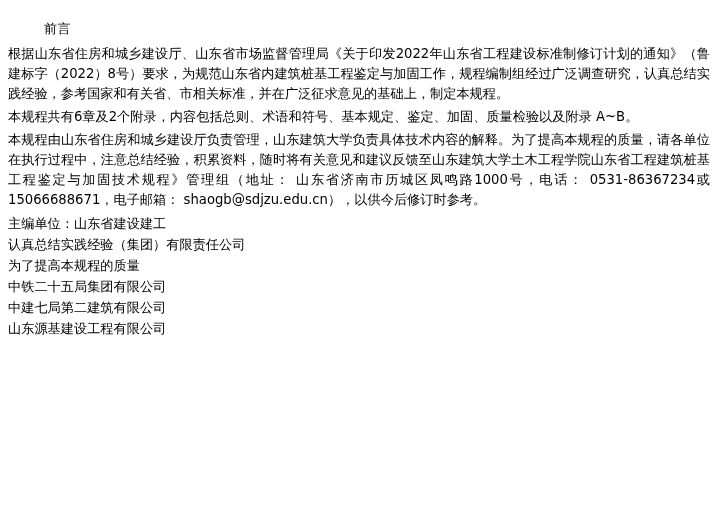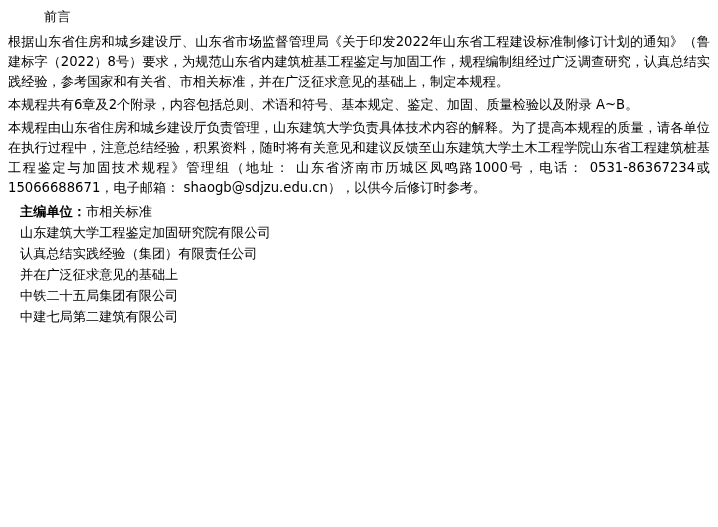--- a/index.html
+++ b/index.html
@@ -12,21 +12,21 @@
     height: 527px;
     font-family: "DejaVu Sans", "Liberation Sans", sans-serif;
     color: #000000;
     overflow: hidden;
   }
   .page {
     position: relative;
     width: 718px;
     height: 527px;
     box-sizing: border-box;
-    padding: 4px 8px 0 8px;
+    padding: 16px 8px 0 8px;
   }
   .heading {
     font-size: 13px;
     line-height: 18px;
     margin: 4px 0 6px 36px;
     font-weight: normal;
     letter-spacing: 0.5px;
   }
   p.body-par {
     font-size: 13.2px;
@@ -39,42 +39,41 @@
   .line {
     font-size: 13.2px;
     line-height: 21px;
     margin: 0;
     white-space: nowrap;
   }
   .tight {
     line-height: 20.6px;
   }
   .bold {
-    font-weight: bold;
-    margin-left: 12px;
+    font-weight: normal;
   }
   .nowrap-block p {
     margin: 0;
   }
 </style>
 </head>
 <body>
 
 <div class="page">
 
   <div class="heading">前言</div>
 
   <p class="body-par">根据山东省住房和城乡建设厅、山东省市场监督管理局《关于印发2022年山东省工程建设标准制修订计划的通知》（鲁建标字（2022）8号）要求，为规范山东省内建筑桩基工程鉴定与加固工作，规程编制组经过广泛调查研究，认真总结实践经验，参考国家和有关省、市相关标准，并在广泛征求意见的基础上，制定本规程。</p>
   <p class="body-par">本规程共有6章及2个附录，内容包括总则、术语和符号、基本规定、鉴定、加固、质量检验以及附录 A~B。</p>
   <p class="body-par">本规程由山东省住房和城乡建设厅负责管理，山东建筑大学负责具体技术内容的解释。为了提高本规程的质量，请各单位在执行过程中，注意总结经验，积累资料，随时将有关意见和建议反馈至山东建筑大学土木工程学院山东省工程建筑桩基工程鉴定与加固技术规程》管理组（地址： 山东省济南市历城区凤鸣路1000号，电话： 0531-86367234或15066688671，电子邮箱： shaogb@sdjzu.edu.cn），以供今后修订时参考。</p>
 
   <div class="nowrap-block">
-    <p class="line"><span class="bold">主编单位：</span><span>市相关标准</span></p>
-    <p class="line"><span class="bold"></span><span>山东建筑大学工程鉴定加固研究院有限公司</span></p>
+    <p class="line"><span class="bold">主编单位：</span><span>山东省建设建工</span></p>
     <p class="line"><span class="bold"></span><span>认真总结实践经验（集团）有限责任公司</span></p>
-    <p class="line"><span class="bold"></span><span>并在广泛征求意见的基础上</span></p>
+    <p class="line"><span class="bold"></span><span>为了提高本规程的质量</span></p>
     <p class="line"><span class="bold"></span><span>中铁二十五局集团有限公司</span></p>
     <p class="line"><span class="bold"></span><span>中建七局第二建筑有限公司</span></p>
+    <p class="line"><span class="bold"></span><span>山东源基建设工程有限公司</span></p>
   </div>
 
 
 
 </div>
 
 </body></html>

